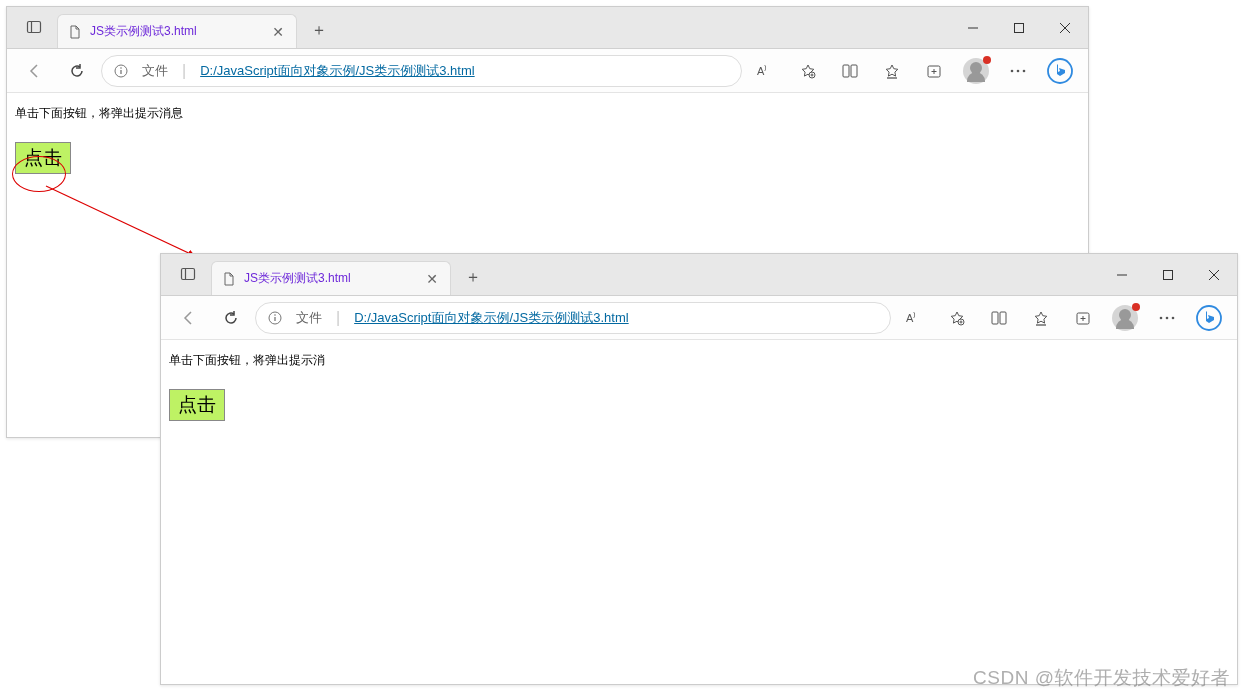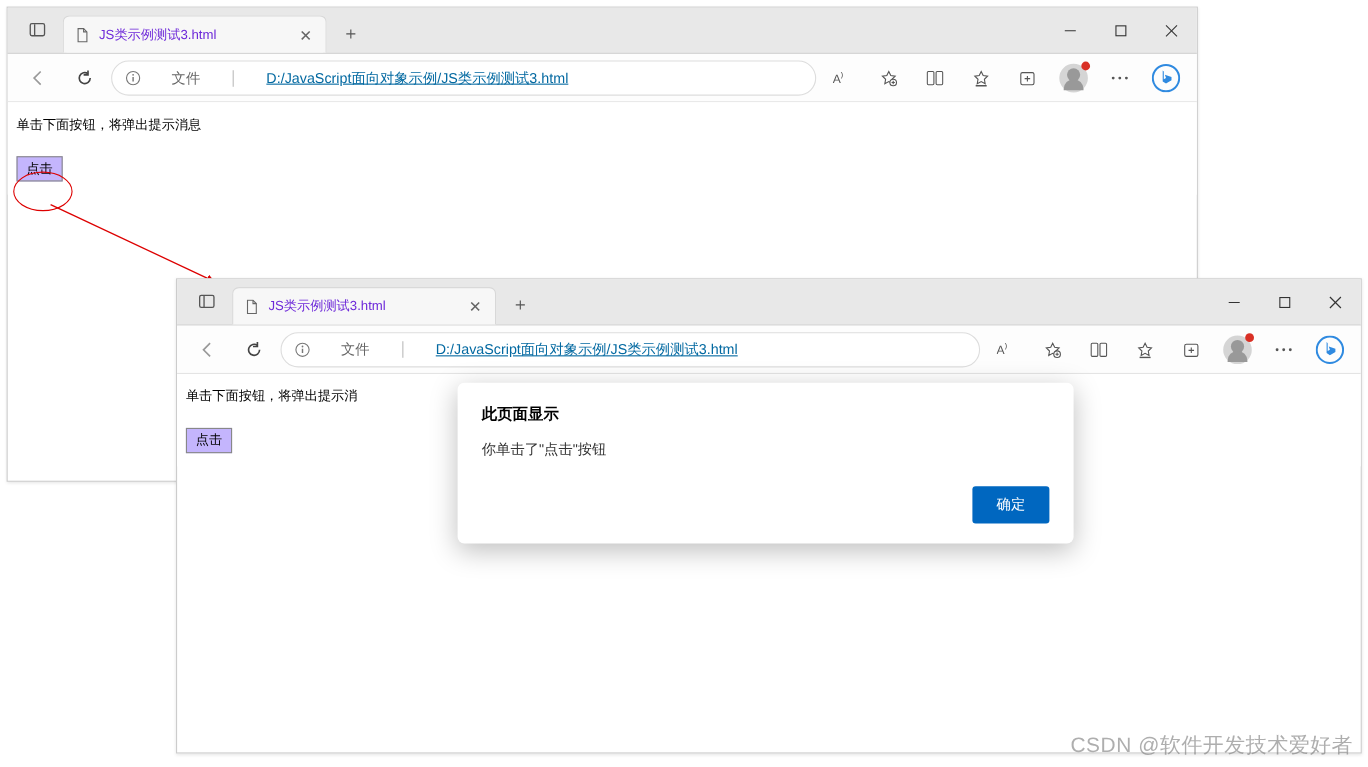--- a/index.html
+++ b/index.html
@@ -74,21 +74,21 @@
     .nav-btn.active { color: #333; }
     
     .addrbar {
       flex: 1;
       height: 32px;
       border: 1px solid #ddd;
       border-radius: 16px;
       display: flex;
       align-items: center;
       padding: 0 12px;
-      gap: 28px;
+      gap: 14px;
       background: #fff;
     }
     
     .addr-prefix { color: #666; font-size: 13px; display: flex; align-items: center; gap: 8px; }
     .addr-sep { color: #ccc; }
     .addr-text { color: #0369a1; font-size: 13px; text-decoration: underline; }
     
     .tb-icon { width: 36px; height: 36px; display: flex; align-items: center; justify-content: center; color: #555; border-radius: 4px; }
     
     .avatar { width: 26px; height: 26px; border-radius: 50%; background: #d5d5d5; position: relative; }
@@ -100,23 +100,23 @@
     .bing-ico { width: 26px; height: 26px; }
     
     .content {
       padding: 12px 8px;
       background: #fff;
     }
     
     .content-text { font-size: 12px; color: #000; margin-bottom: 20px; }
     
     .click-btn {
-      font-size: 12px;
+      font-size: 19px;
       padding: 2px 8px;
-      background: #c4b5fd;
+      background: #bef264;
       border: 1px solid #888;
       cursor: pointer;
     }
     
     .red-circle {
       position: absolute;
       border: 1.5px solid #d00;
       border-radius: 50%;
       pointer-events: none;
     }
@@ -400,22 +400,15 @@
           <path d="M10 6v10l3 2 5-3v-3l-6-2 1 3-2 1V7z" fill="#2f8ae0"></path>
         </svg>
     </div>
   </div>
 
   <div class="content">
     <div class="content-text">单击下面按钮，将弹出提示消</div>
     <button class="click-btn">点击</button>
   </div>
 
-  <div class="alert-dialog" style="left:255px; top:94px;">
-    <div class="alert-title">此页面显示</div>
-    <div class="alert-msg">你单击了"点击"按钮</div>
-    <div class="alert-actions">
-      <button class="alert-ok">确定</button>
-    </div>
-  </div>
 </div>
 
 <div class="watermark">CSDN @软件开发技术爱好者</div>
 
 </body></html>

